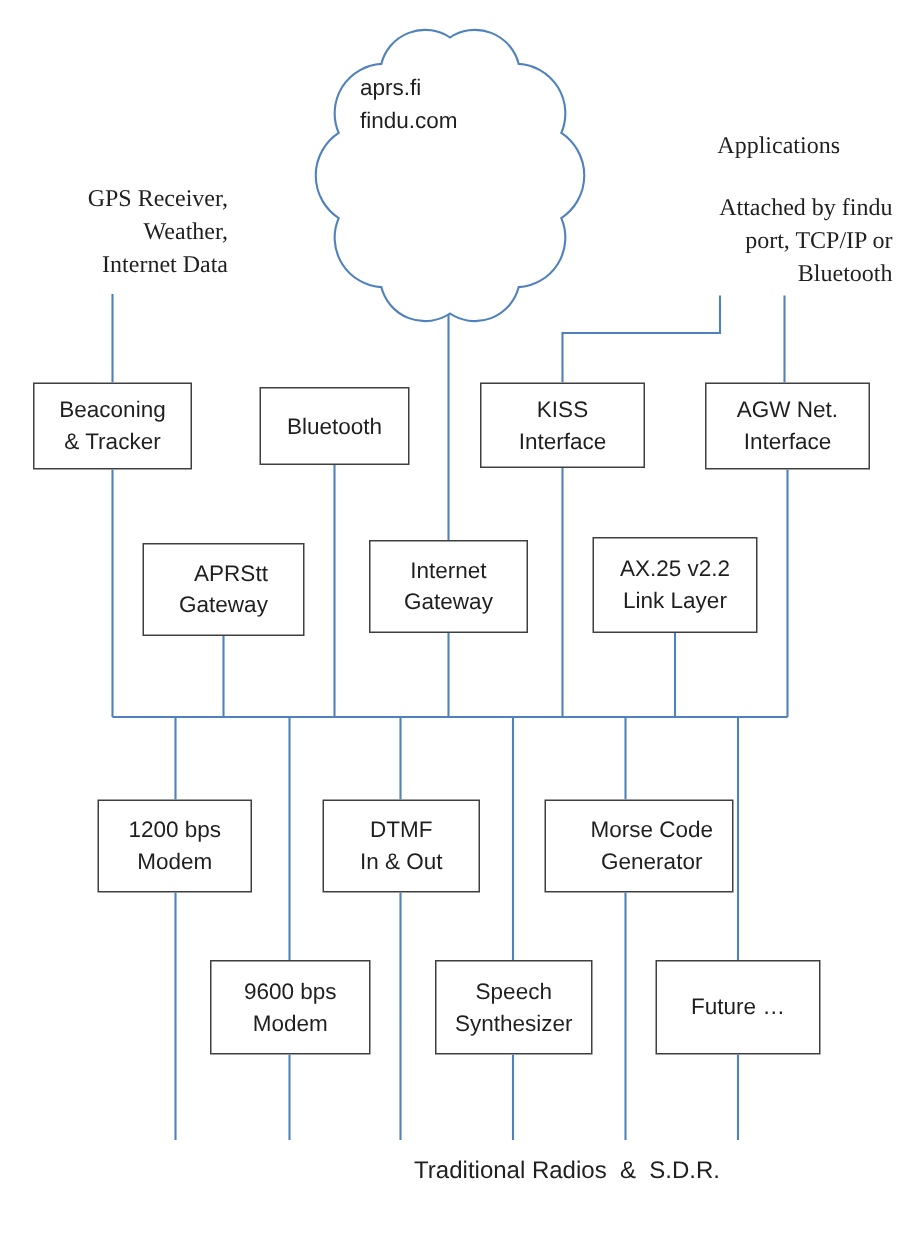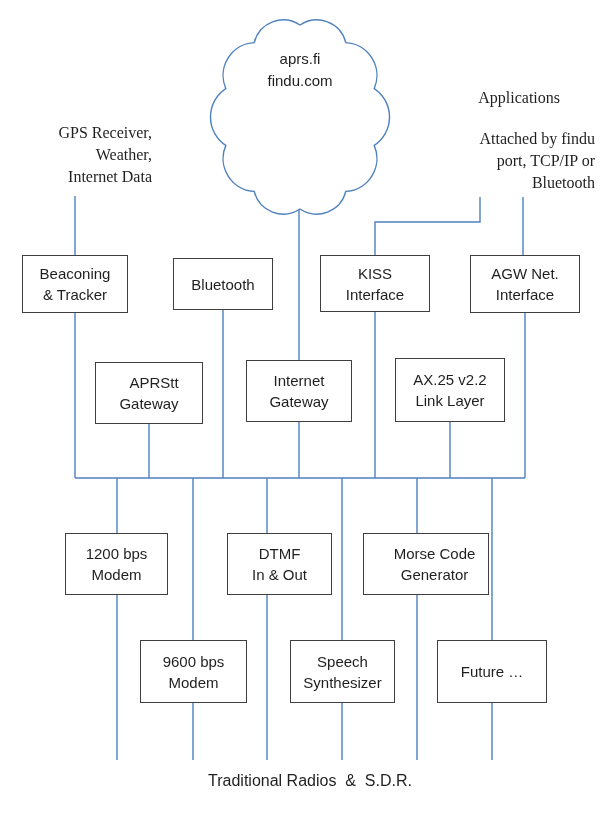--- a/index.html
+++ b/index.html
@@ -28,21 +28,21 @@
   .lbl{
     position:absolute;
     text-align:right;
     font-size:16px;
     line-height:22px;
     white-space:pre-line;
     font-family:Liberation Serif, serif;
   }
   .cloud-lbl{
     position:absolute;
-    text-align:center;
+    text-align:left;
     font-size:15px;
     line-height:22px;
     white-space:pre-line;
   }
   .bottom-lbl{
     position:absolute;
     text-align:center;
     font-size:16px;
     white-space:pre;
   }
@@ -101,40 +101,40 @@
   <div class="cloud-lbl" style="left:240px;top:48px;width:120px;">aprs.fi
 findu.com</div>
 
   <div class="lbl" style="left:12px;top:122px;width:140px;">GPS Receiver,
 Weather,
 Internet Data</div>
   <div class="lbl" style="left:440px;top:87px;width:120px;">Applications</div>
   <div class="lbl" style="left:440px;top:128px;width:155px;">Attached by findu
 port, TCP/IP or
 Bluetooth</div>
-  <div class="bottom-lbl" style="left:140px;top:772px;width:340px;">Traditional Radios  &amp;  S.D.R.</div>
+  <div class="bottom-lbl" style="left:140px;top:772px;width:340px;text-align:right;">Traditional Radios  &amp;  S.D.R.</div>
 
   <div class="box" style="left:22px;top:255px;width:104px;height:56px;">Beaconing
 &amp; Tracker</div>
   <div class="box" style="left:173px;top:258px;width:98px;height:50px;">Bluetooth</div>
   <div class="box" style="left:320px;top:255px;width:108px;height:55px;">KISS
 Interface</div>
   <div class="box" style="left:470px;top:255px;width:108px;height:56px;">AGW Net.
 Interface</div>
 
   <div class="box" style="left:95px;top:362px;width:106px;height:60px;text-align:right;">APRStt
 Gateway</div>
   <div class="box" style="left:246px;top:360px;width:104px;height:60px;">Internet
 Gateway</div>
   <div class="box" style="left:395px;top:358px;width:108px;height:62px;">AX.25 v2.2
 Link Layer</div>
 
   <div class="box" style="left:65px;top:533px;width:101px;height:60px;">1200 bps
 Modem</div>
-  <div class="box" style="left:227px;top:533px;width:103px;height:60px;">DTMF
+  <div class="box" style="left:215px;top:533px;width:103px;height:60px;">DTMF
 In &amp; Out</div>
   <div class="box" style="left:363px;top:533px;width:107px;height:60px;padding-left:17px;">Morse Code
 Generator</div>
 
   <div class="box" style="left:140px;top:640px;width:105px;height:61px;">9600 bps
 Modem</div>
   <div class="box" style="left:290px;top:640px;width:103px;height:61px;">Speech
 Synthesizer</div>
   <div class="box" style="left:437px;top:640px;width:108px;height:61px;">Future …</div>
 

